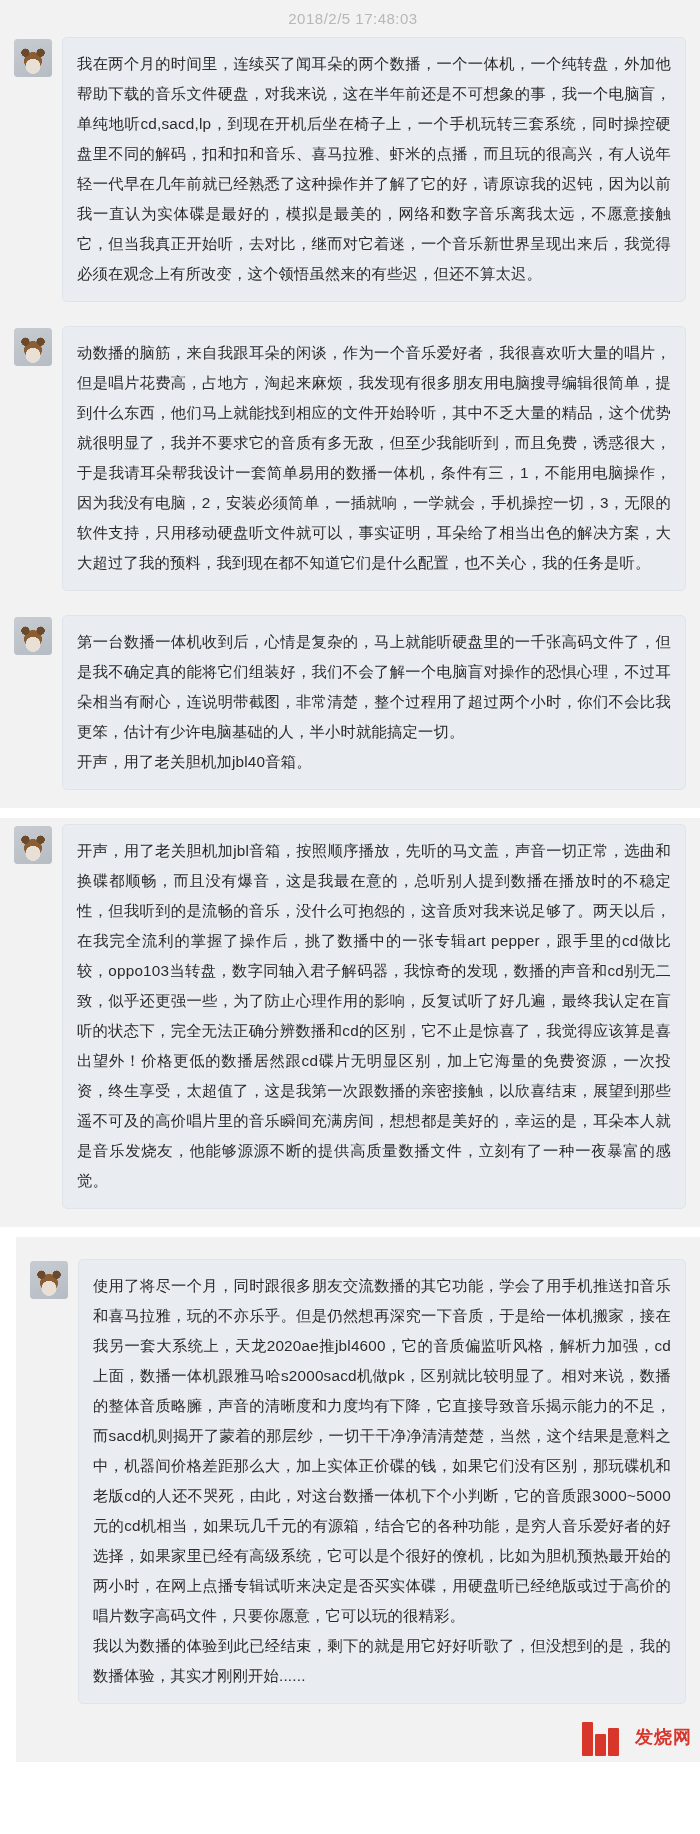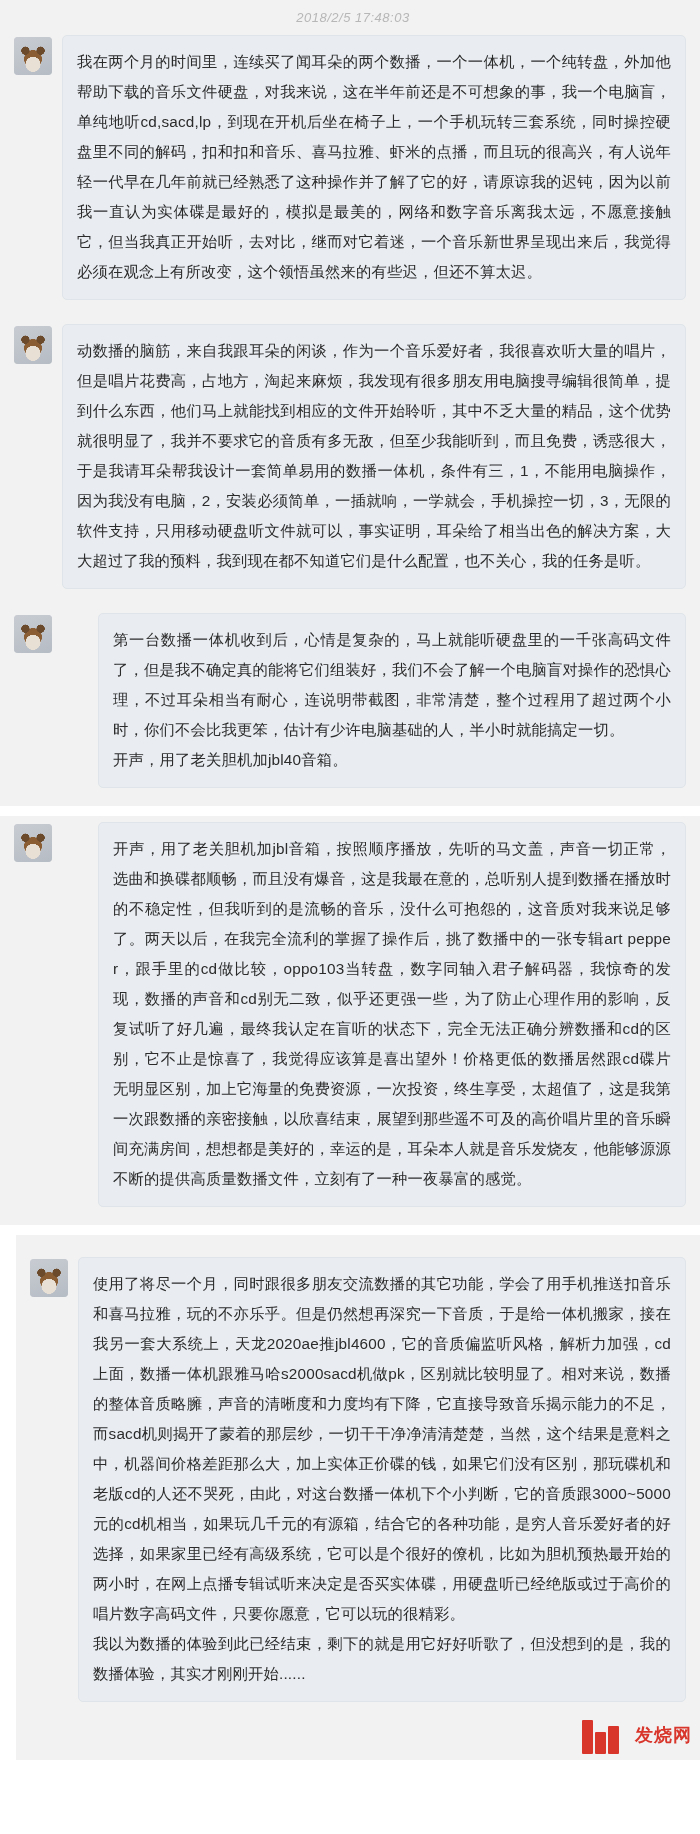--- a/index.html
+++ b/index.html
@@ -20,36 +20,34 @@
   .section {
     position: relative;
     background: #f2f2f2;
     padding: 6px 0 14px 0;
   }
   .section + .section {
     margin-top: 10px;
   }
   .timestamp {
     text-align: center;
-    font-size: 13px;
+    font-size: 15px;
     color: #b7b7b7;
     padding: 4px 0 10px 6px;
     letter-spacing: 0.5px;
     user-select: none;
-    font-style: italic;
   }
   .msg {
     display: flex;
     align-items: flex-start;
     padding: 0 14px 0 14px;
     margin-bottom: 24px;
   }
   .msg:last-child {
     margin-bottom: 4px;
-    gap: 36px;
   }
   .avatar {
     width: 38px;
     height: 38px;
     border-radius: 4px;
     flex: 0 0 38px;
     margin-right: 10px;
     margin-top: 2px;
     background: #cfd3d8;
     position: relative;

